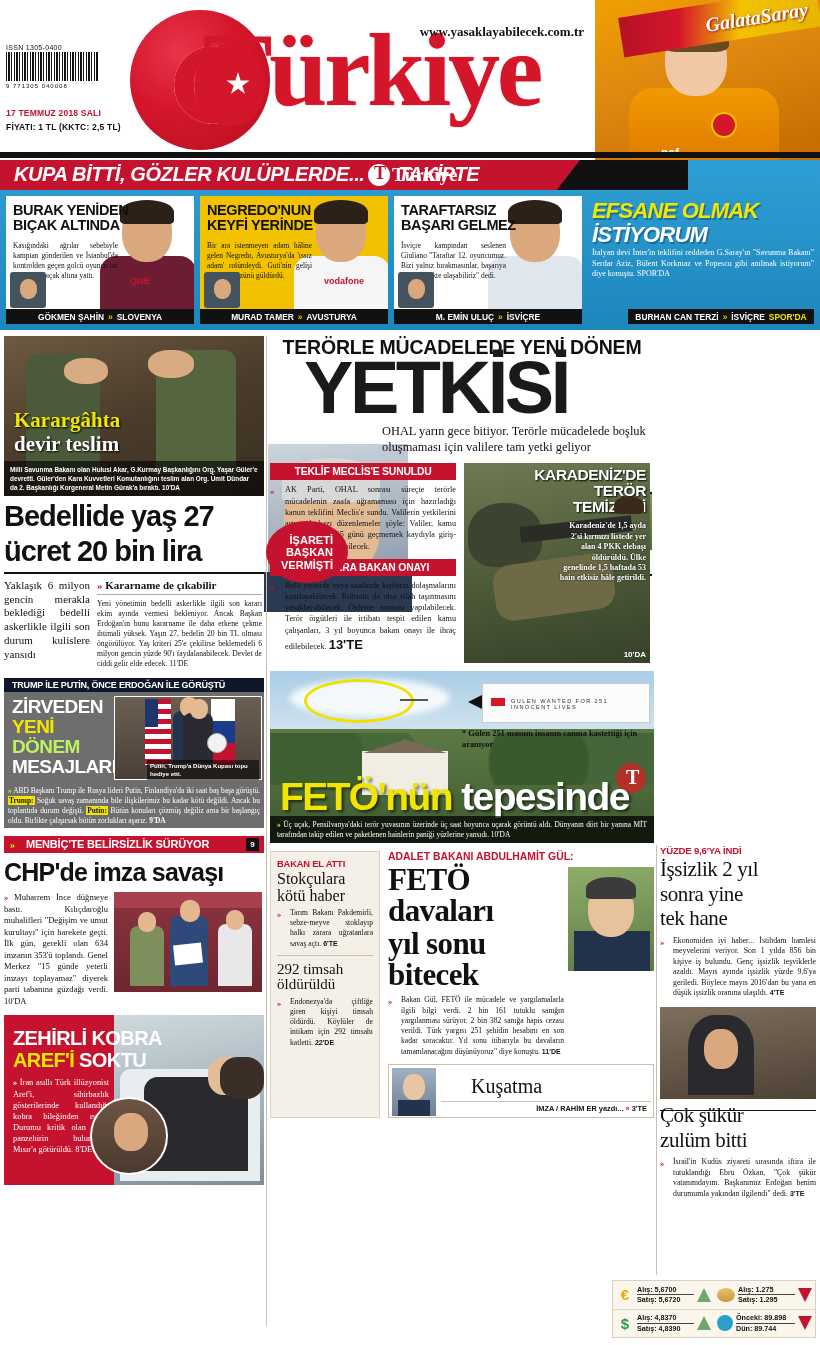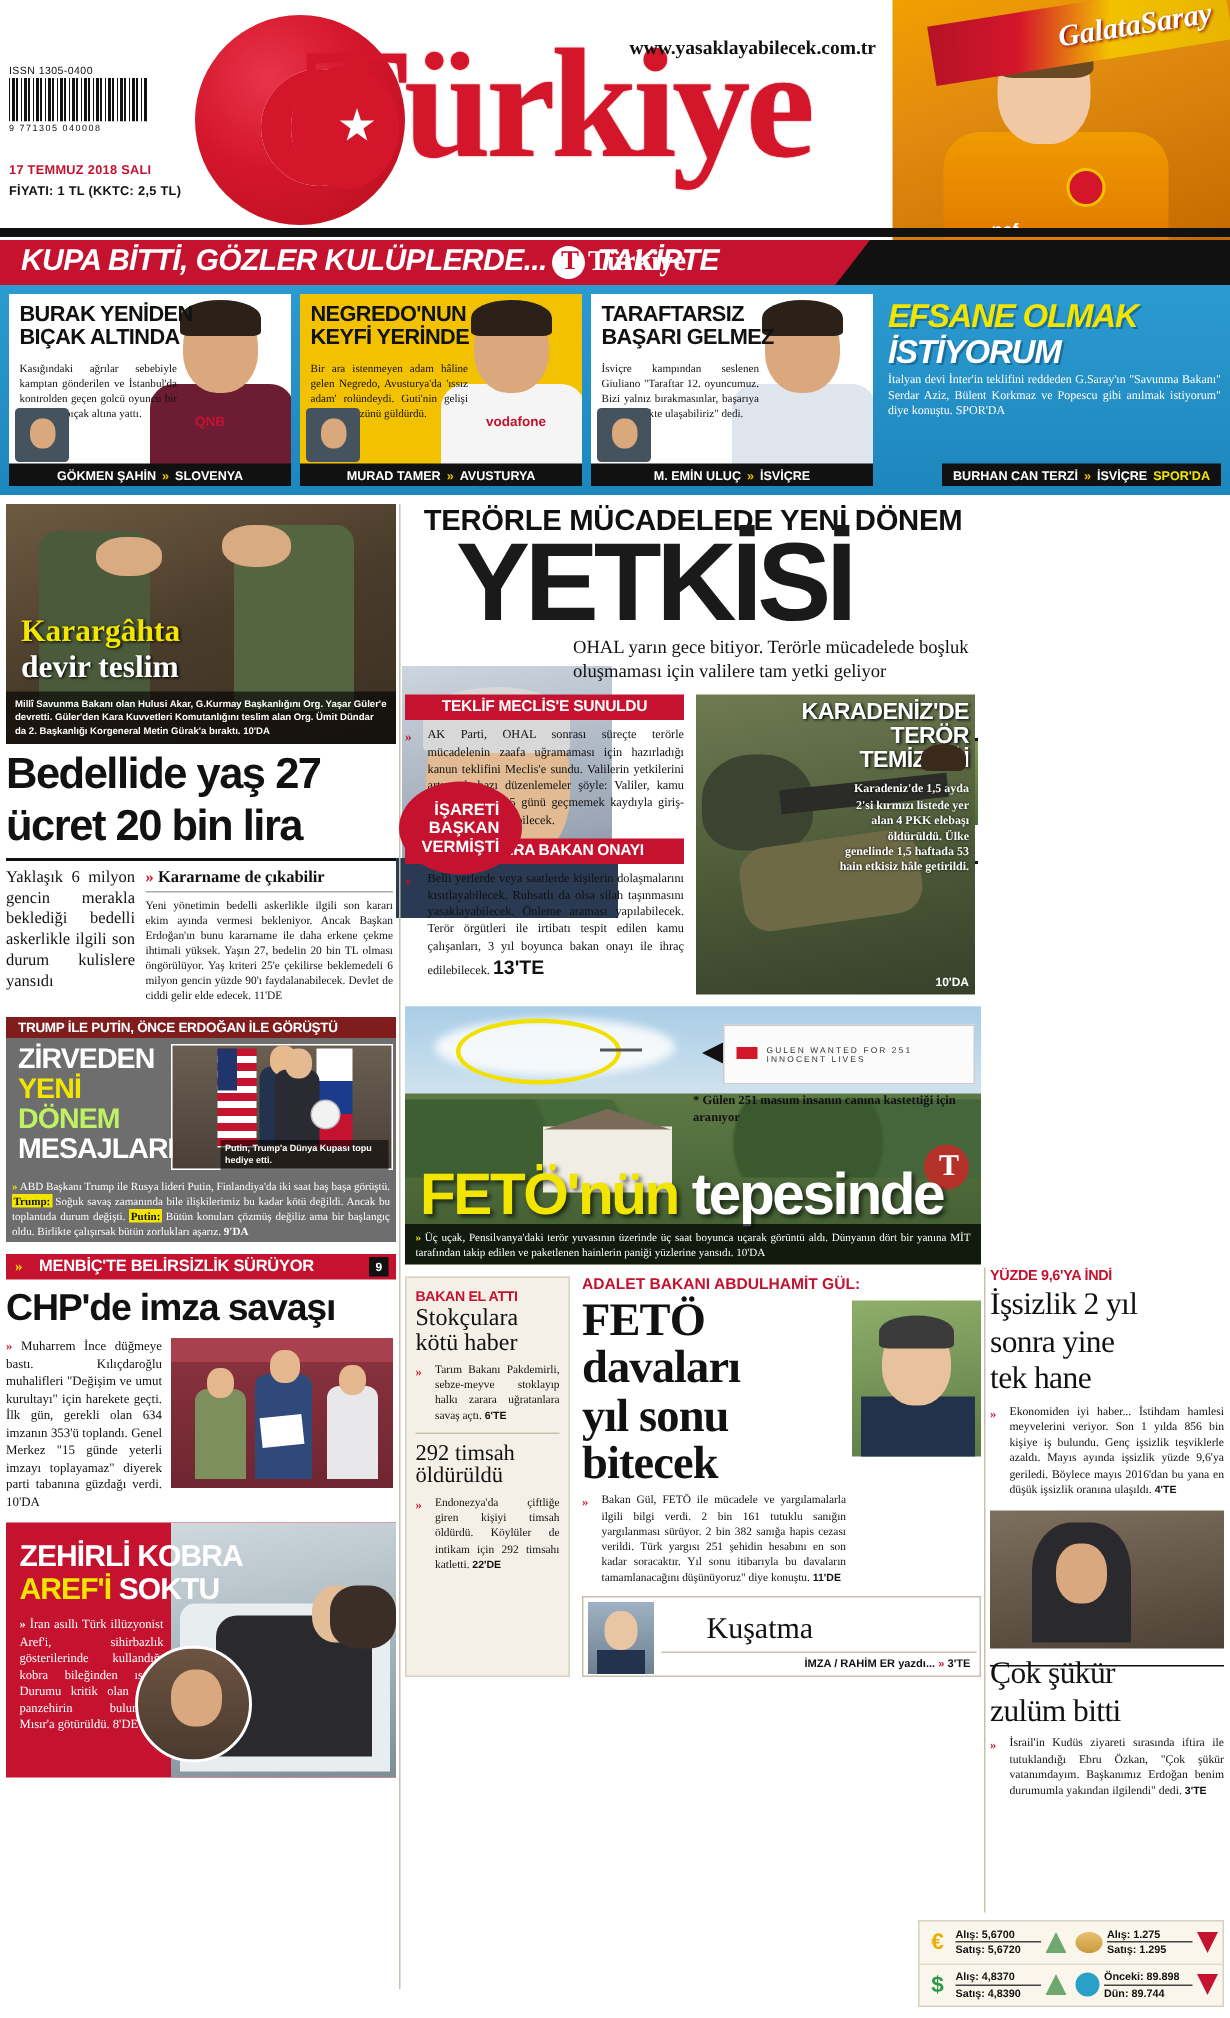--- a/index.html
+++ b/index.html
@@ -47,21 +47,21 @@
   .gs-body { position:absolute; left:34px; top:88px; width:150px; height:78px; border-radius:24px 24px 0 0;
      background:linear-gradient(180deg,#f09a00 0%,#e07800 100%);}
   .gs-badge { position:absolute; left:116px; top:112px; width:26px; height:26px; border-radius:50%;
      background:#d4162b; border:2px solid #f2c200;}
   .gs-nef { position:absolute; left:66px; top:146px; font-family:"Liberation Sans",sans-serif; font-size:12px; color:#fff; font-weight:bold;}
   .mast-rule { position:absolute; left:0; top:152px; width:820px; height:6px; background:#111;}
 
   
   .sports { position:absolute; left:0; top:160px; width:820px; height:170px;
      background:linear-gradient(180deg,#2e9fd4 0%,#1d86bd 100%); }
-  .sp-head-bar { position:absolute; left:0; top:0; width:820px; height:30px; background:#111;padding-left:47px; }
+  .sp-head-bar { position:absolute; left:0; top:0; width:688px; height:30px; background:#111;padding-left:47px; }
   .sp-head-red { position:absolute; left:0; top:0; width:580px; height:30px; background:#c4122f;
      clip-path: polygon(0 0, 100% 0, 96% 100%, 0 100%); }
   .sp-head-txt { position:absolute; left:14px; top:3px; font-family:"Liberation Sans",sans-serif;
      font-weight:bold; font-style:italic; font-size:20px; color:#fff; letter-spacing:-.4px; }
   .sp-head-txt2 { position:absolute; left:398px; top:3px; font-family:"Liberation Sans",sans-serif;
      font-weight:bold; font-style:italic; font-size:20px; color:#fff; letter-spacing:-.4px; z-index:4;}
   .sp-logo-circ { position:absolute; left:368px; top:4px; width:22px; height:22px; border-radius:50%; background:#fff; z-index:5;}
   .sp-logo-circ:after{content:"T";position:absolute;left:6px;top:-1px;font-family:"Liberation Serif",serif;font-size:18px;font-weight:bold;color:#c4122f;}
   .sp-brand { position:absolute; left:392px; top:4px; font-family:"Liberation Serif",serif; font-size:19px;
      color:#fff; font-weight:bold; z-index:5; }
@@ -117,21 +117,21 @@
      font-size:29px; line-height:.96; color:#111; letter-spacing:-1px; }
   .bedel-rule { width:260px; height:2px; background:#111; margin:6px 0 5px; }
   .bedel-body { display:flex; gap:7px; }
   .bedel-lead { width:86px; font-family:"Liberation Serif",serif; font-size:11px; line-height:1.26; color:#111; text-align:justify;}
   .bedel-right { width:165px; }
   .bedel-sub { font-family:"Liberation Serif",serif; font-size:11px; font-weight:bold; color:#111; border-bottom:1px solid #aaa; padding-bottom:3px;}
   .bedel-sub .gl { color:#c4122f; font-weight:bold;}
   .bedel-txt { margin-top:4px; font-family:"Liberation Serif",serif; font-size:7.6px; line-height:1.33; color:#111; text-align:justify;}
 
   .trump-box { margin-top:9px; width:260px; position:relative; background:#6e6e6e; height:150px; overflow:hidden;}
-  .trump-bar { position:absolute; left:0; top:0; width:294px; height:14px; background:#7f1d1d; }
+  .trump-bar { position:absolute; left:0; top:0; width:294px; height:14px; background:#0f172a; }
   .trump-bar span{ font-family:"Liberation Sans",sans-serif; font-weight:bold; font-size:9px; color:#fff; position:absolute; left:8px; top:2px; letter-spacing:-.2px;}
   .trump-t1{position:absolute;left:8px;top:18px;font-family:"Liberation Sans",sans-serif;font-weight:bold;font-size:19px;color:#fff;letter-spacing:-.6px;}
   .trump-t2{position:absolute;left:8px;top:38px;font-family:"Liberation Sans",sans-serif;font-weight:bold;font-size:19px;color:#f2e600;letter-spacing:-.6px;}
   .trump-t3{position:absolute;left:8px;top:58px;font-family:"Liberation Sans",sans-serif;font-weight:bold;font-size:19px;color:#bef264;letter-spacing:-.6px;}
   .trump-t4{position:absolute;left:8px;top:78px;font-family:"Liberation Sans",sans-serif;font-weight:bold;font-size:19px;color:#fff;letter-spacing:-.6px;}
   .trump-photo{position:absolute;right:2px;top:18px;width:148px;height:84px;background:linear-gradient(180deg,#6b5f52 0%,#4a4038 100%);border:1px solid #fff;}
   .tp-flag-us{position:absolute;left:30px;top:2px;width:26px;height:66px;background:repeating-linear-gradient(180deg,#c4122f 0 5px,#fff 5px 10px);}
   .tp-flag-us:after{content:"";position:absolute;left:0;top:0;width:13px;height:28px;background:#20356b;}
   .tp-flag-ru{position:absolute;right:26px;top:2px;width:24px;height:66px;background:linear-gradient(180deg,#fff 0 33%,#1b3c8c 33% 66%,#c4122f 66% 100%);}
   .tp-p1{position:absolute;left:58px;top:14px;width:30px;height:52px;background:#23334d;border-radius:8px 8px 0 0;}

